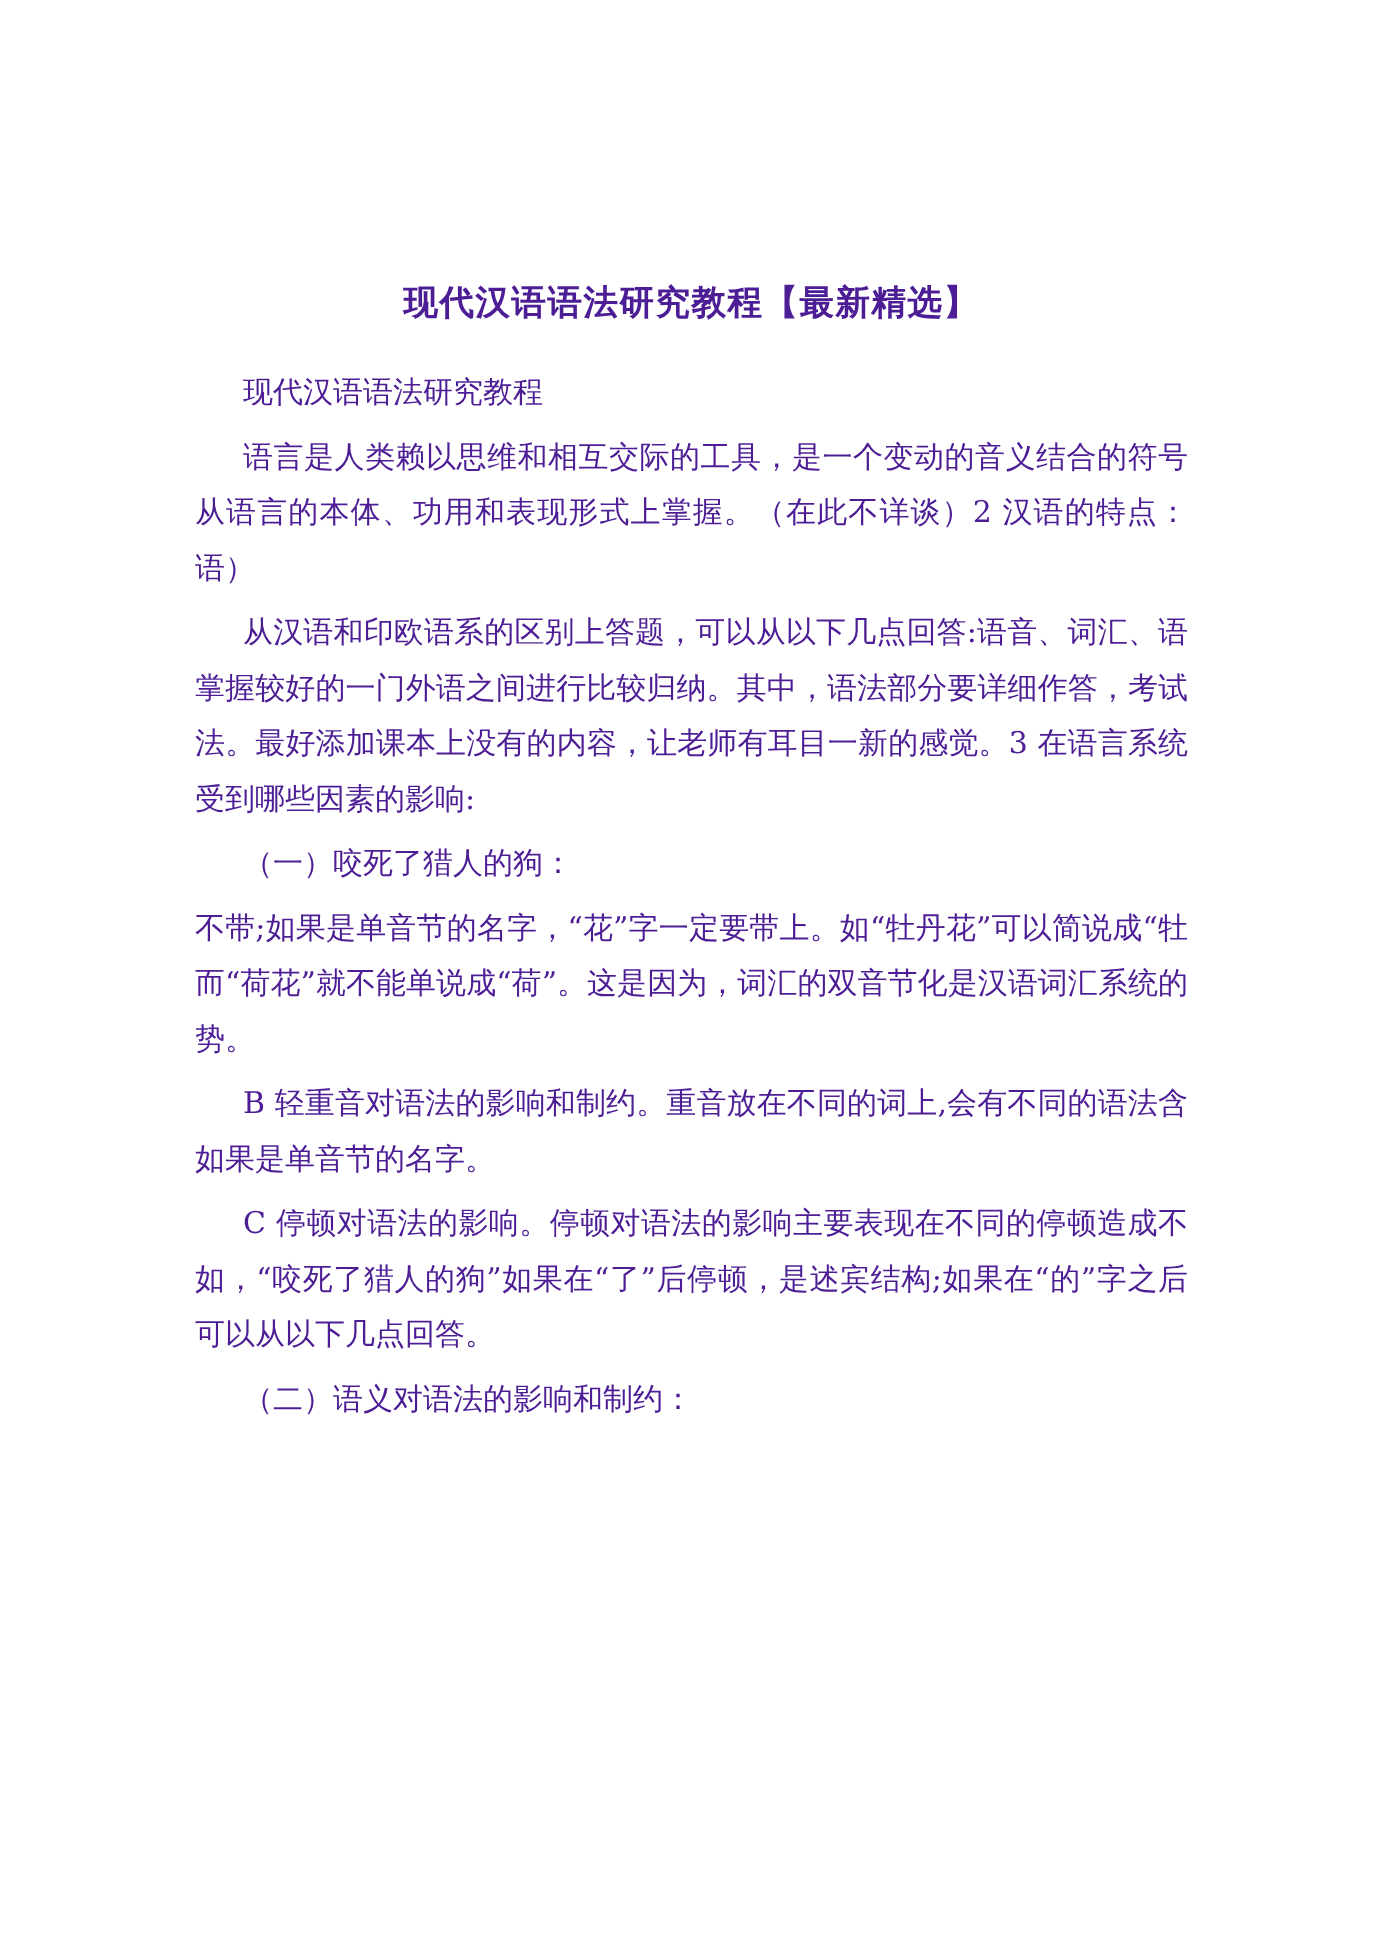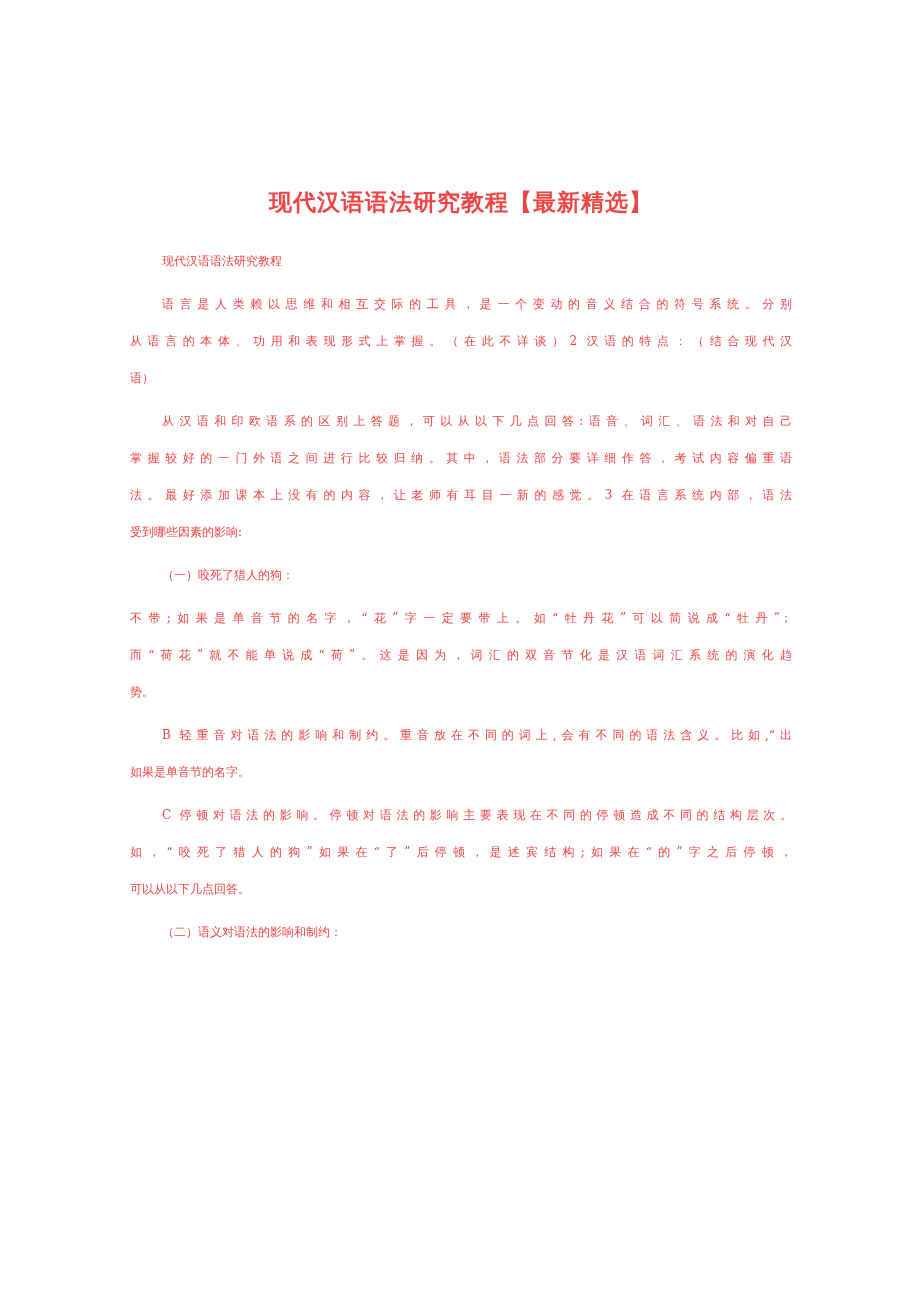--- a/index.html
+++ b/index.html
@@ -7,41 +7,41 @@
     padding: 0;
     background: #ffffff;
   }
   .page {
     position: relative;
     width: 920px;
     height: 1301px;
     background: #ffffff;
     overflow: hidden;
     font-family: "DejaVu Serif", "Liberation Serif", serif;
-    color: #ef4444;
+    color: #4c1d95;
   }
   .content {
     position: absolute;
     left: 130px;
     top: 187px;
     width: 662px;
   }
   .doc-title {
     font-size: 23px;
     font-weight: 700;
     line-height: 30px;
     text-align: center;
     margin: 0 0 26px 0;
     letter-spacing: 1px;
   }
   .para {
     margin: 0 0 6px 0;
   }
   .line {
-    font-size: 12px;
+    font-size: 20px;
     line-height: 37px;
     height: 37px;
     white-space: nowrap;
     overflow: hidden;
   }
   .line.first {
     text-indent: 32px;
   }
   .line.fill {
     white-space: normal;

